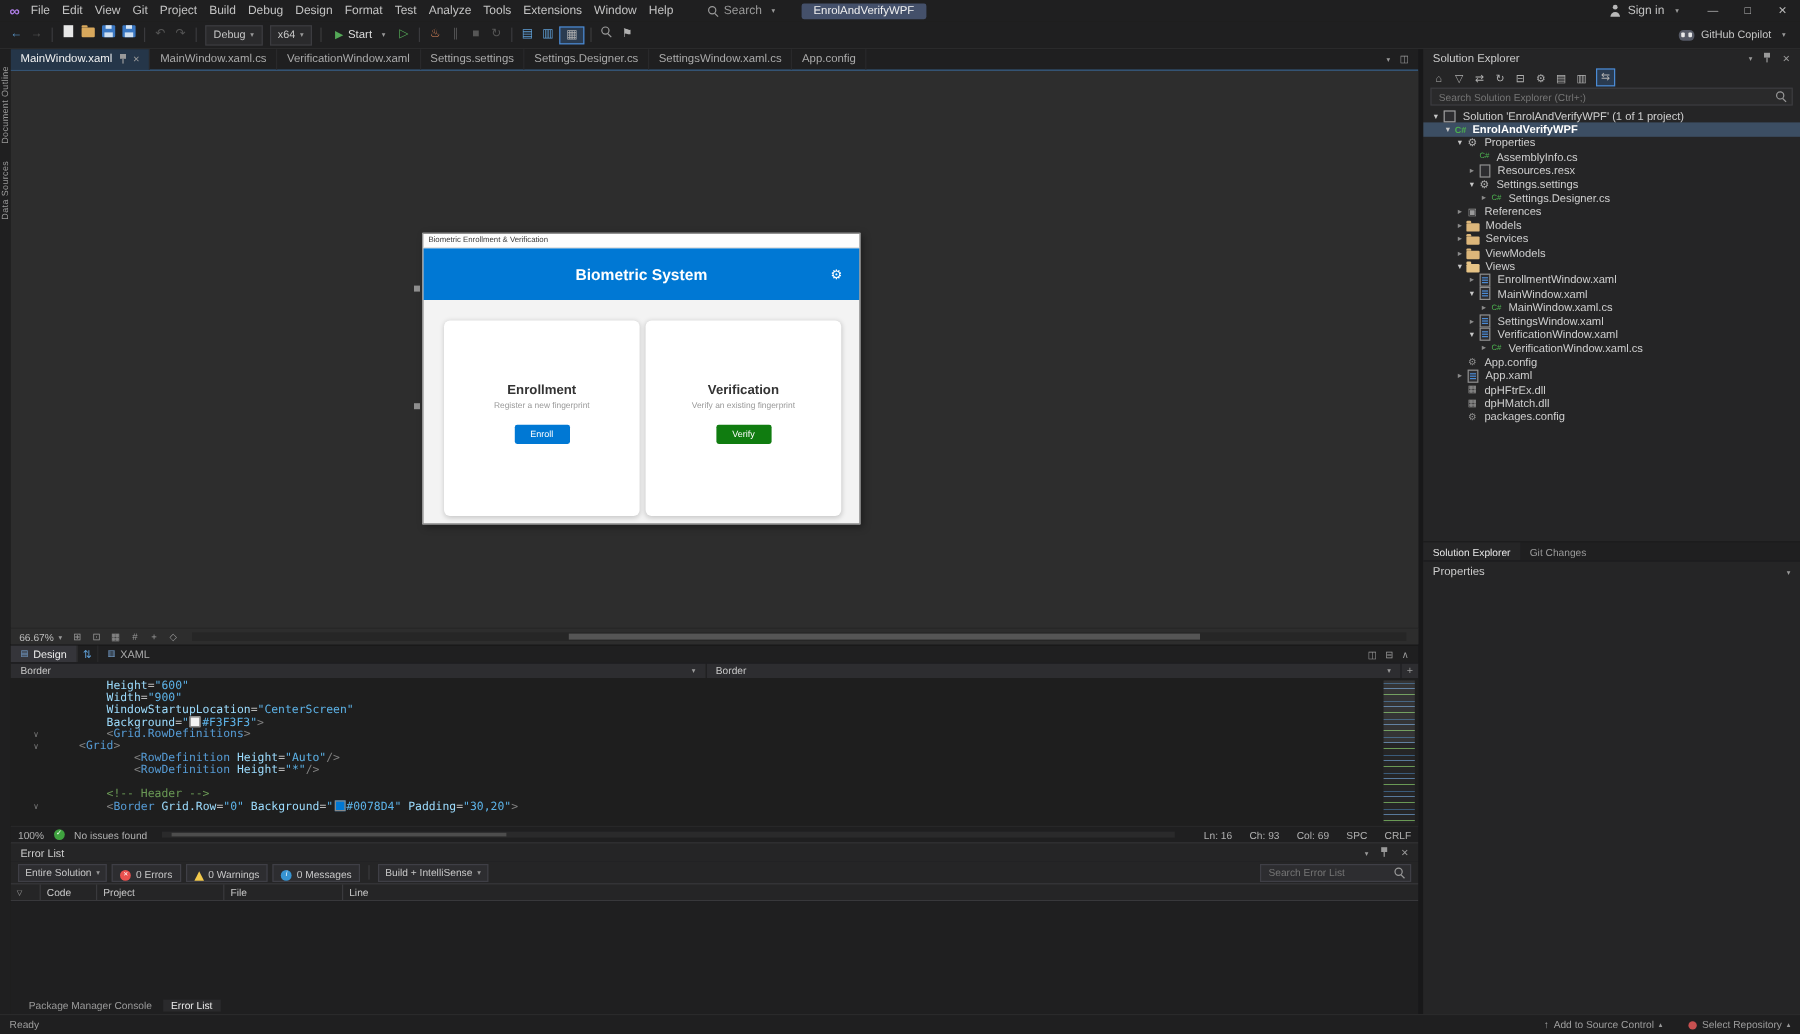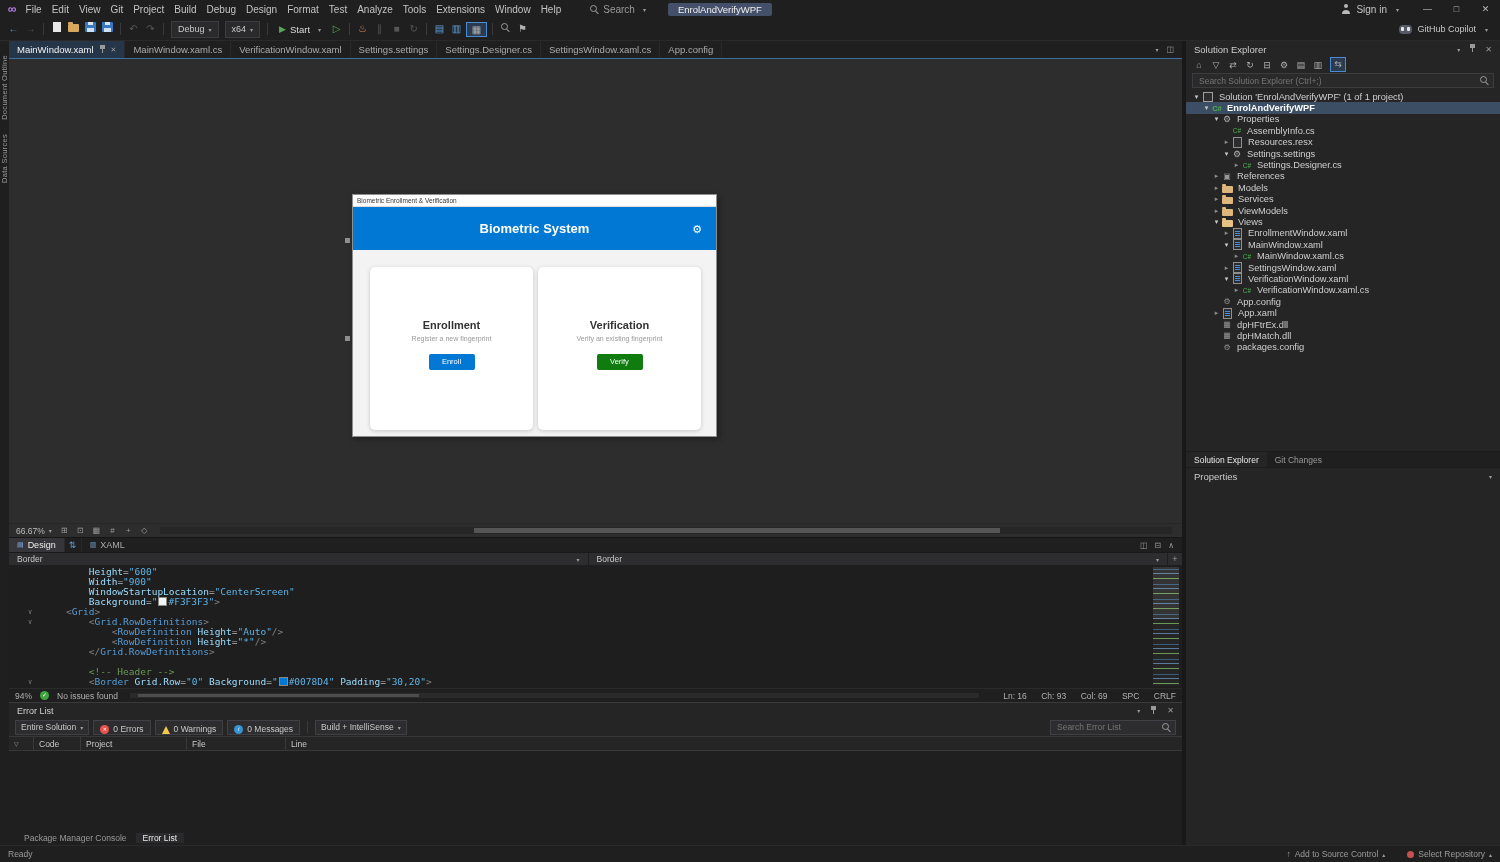--- a/index.html
+++ b/index.html
@@ -385,34 +385,33 @@
         </div>
         <div class="bc-add">+</div>
       </div>
 
       <div class="code">
         <div id="code-lines">
             <div class="code-line"><span class="tok-ws">        </span><span class="tok-attr">Height</span><span class="tok-op">=</span><span class="tok-str">"600"</span></div>
             <div class="code-line"><span class="tok-ws">        </span><span class="tok-attr">Width</span><span class="tok-op">=</span><span class="tok-str">"900"</span></div>
             <div class="code-line"><span class="tok-ws">        </span><span class="tok-attr">WindowStartupLocation</span><span class="tok-op">=</span><span class="tok-str">"CenterScreen"</span></div>
             <div class="code-line"><span class="tok-ws">        </span><span class="tok-attr">Background</span><span class="tok-op">=</span><span class="tok-str">"</span><span class="swatch" style="background: rgb(243, 243, 243);"></span><span class="tok-str">#F3F3F3"</span><span class="tok-delim">&gt;</span></div>
+            <div class="code-line fold"><span class="tok-ws">        </span><span class="tok-delim">&lt;</span><span class="tok-tag">Grid.RowDefinitions</span><span class="tok-delim">&gt;</span></div>
             <div class="code-line fold"><span class="tok-ws">    </span><span class="tok-delim">&lt;</span><span class="tok-tag">Grid</span><span class="tok-delim">&gt;</span></div>
-            <div class="code-line fold"><span class="tok-ws">        </span><span class="tok-delim">&lt;</span><span class="tok-tag">Grid.RowDefinitions</span><span class="tok-delim">&gt;</span></div>
             <div class="code-line"><span class="tok-ws">            </span><span class="tok-delim">&lt;</span><span class="tok-tag">RowDefinition</span><span class="tok-ws"> </span><span class="tok-attr">Height</span><span class="tok-op">=</span><span class="tok-str">"Auto"</span><span class="tok-delim">/&gt;</span></div>
             <div class="code-line"><span class="tok-ws">            </span><span class="tok-delim">&lt;</span><span class="tok-tag">RowDefinition</span><span class="tok-ws"> </span><span class="tok-attr">Height</span><span class="tok-op">=</span><span class="tok-str">"*"</span><span class="tok-delim">/&gt;</span></div>
-            <div class="code-line"><span class="tok-ws">        </span><span class="tok-delim">&lt;/</span><span class="tok-tag">Grid.RowDefinitions</span><span class="tok-delim">&gt;</span></div>
             <div class="code-line"></div>
             <div class="code-line"><span class="tok-ws">        </span><span class="tok-com">&lt;!-- Header --&gt;</span></div>
             <div class="code-line fold"><span class="tok-ws">        </span><span class="tok-delim">&lt;</span><span class="tok-tag">Border</span><span class="tok-ws"> </span><span class="tok-attr">Grid.Row</span><span class="tok-op">=</span><span class="tok-str">"0"</span><span class="tok-ws"> </span><span class="tok-attr">Background</span><span class="tok-op">=</span><span class="tok-str">"</span><span class="swatch" style="background: rgb(0, 120, 212);"></span><span class="tok-str">#0078D4"</span><span class="tok-ws"> </span><span class="tok-attr">Padding</span><span class="tok-op">=</span><span class="tok-str">"30,20"</span><span class="tok-delim">&gt;</span></div>
           </div>
         <div class="minimap"></div>
       </div>
 
       <div class="cstatus">
-        <span>94%</span>
+        <span>100%</span>
         <span class="ok-ic">✓</span>
         <span>No issues found</span>
         <div class="cscroll">
             <div class="thumb"></div>
           </div>
         <span class="cpos">
           <span>Ln: 16</span>
           <span>Ch: 93</span>
           <span>Col: 69</span>
           <span>SPC</span>

